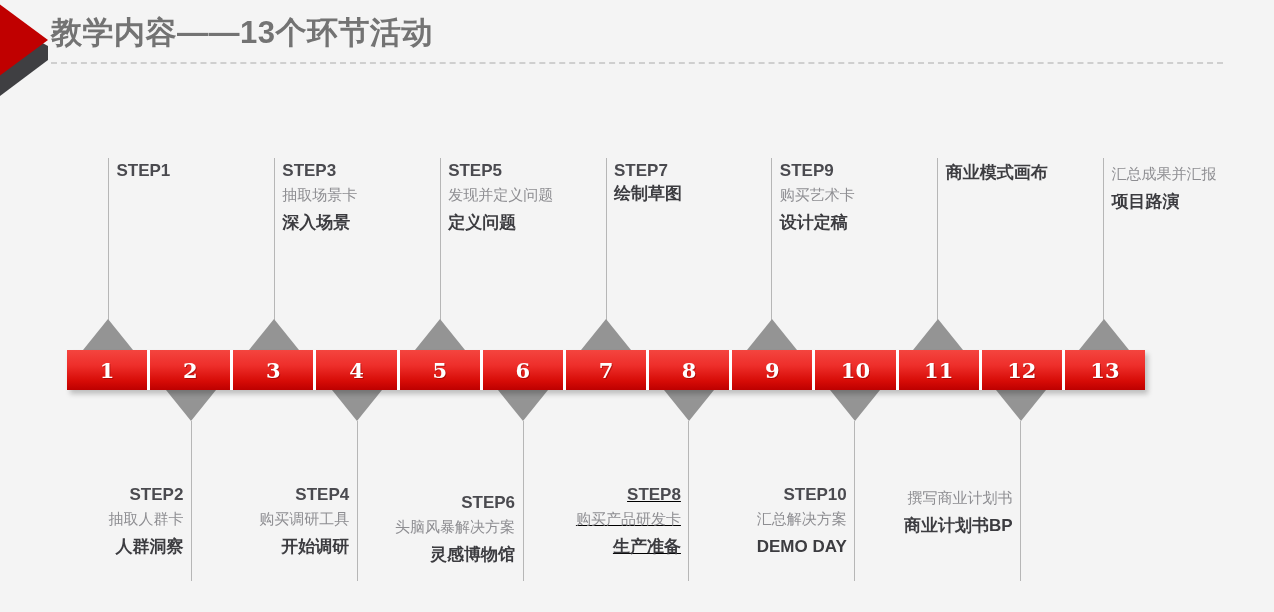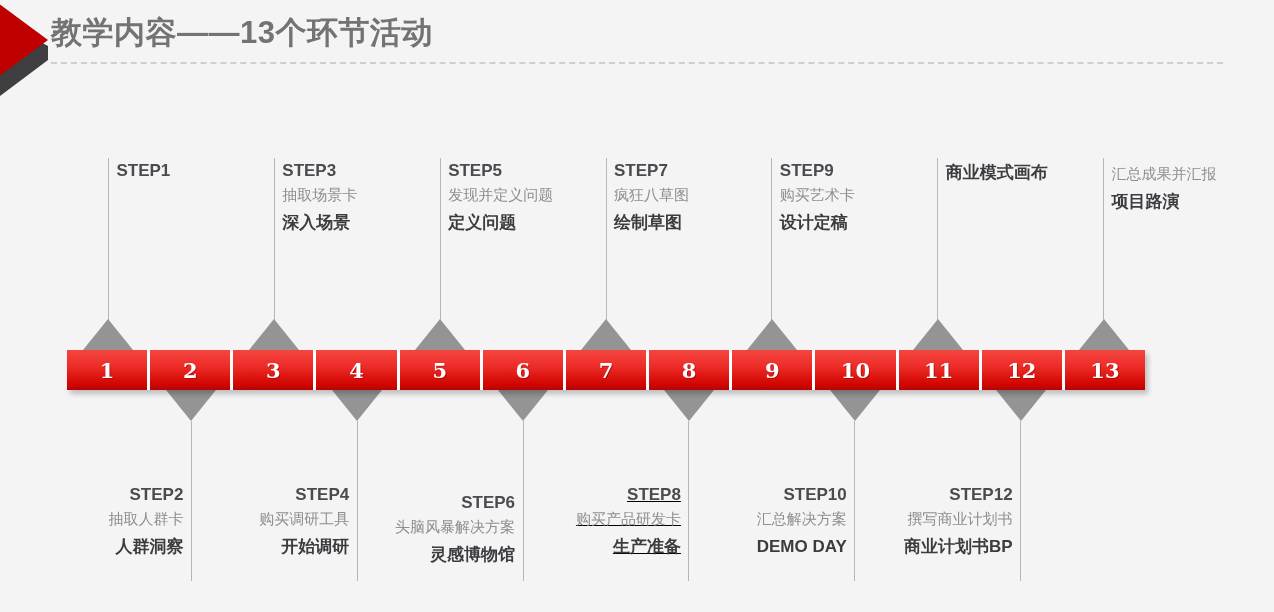--- a/index.html
+++ b/index.html
@@ -225,21 +225,20 @@
         <div class="step-sub">抽取场景卡</div>
         <div class="step-name">深入场景</div>
       </div>
       <div class="step step-top" style="left: 448.154px; top: 160px;">
         <div class="step-no">STEP5</div>
         <div class="step-sub">发现并定义问题</div>
         <div class="step-name">定义问题</div>
       </div>
       <div class="step step-top" style="left: 614px; top: 160px;">
         <div class="step-no">STEP7</div>
-        <div class="step-sub">疯狂八草图</div>
         <div class="step-name">绘制草图</div>
       </div>
       <div class="step step-top" style="left: 779.846px; top: 160px;">
         <div class="step-no">STEP9</div>
         <div class="step-sub">购买艺术卡</div>
         <div class="step-name">设计定稿</div>
       </div>
       <div class="step step-top" style="left: 945.692px; top: 160px;">
         <div class="step-name">商业模式画布</div>
       </div>
@@ -268,18 +267,17 @@
         <div class="step-no">STEP8</div>
         <div class="step-sub">购买产品研发卡</div>
         <div class="step-name">生产准备</div>
       </div>
       <div class="step step-bot" style="left: 686.769px; top: 484px;">
         <div class="step-no">STEP10</div>
         <div class="step-sub">汇总解决方案</div>
         <div class="step-name">DEMO DAY</div>
       </div>
       <div class="step step-bot" style="left: 852.615px; top: 484px;">
-        <div class="step-no">STEP12</div>
         <div class="step-sub">撰写商业计划书</div>
         <div class="step-name">商业计划书BP</div>
       </div>
     </div>
 </div>
 
 </body></html>

